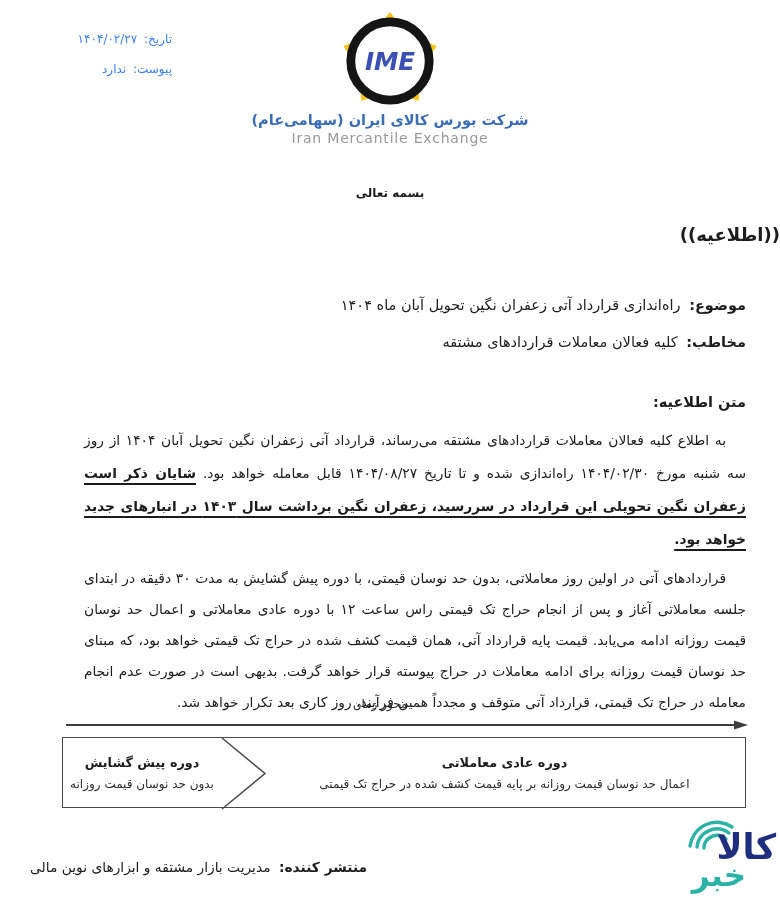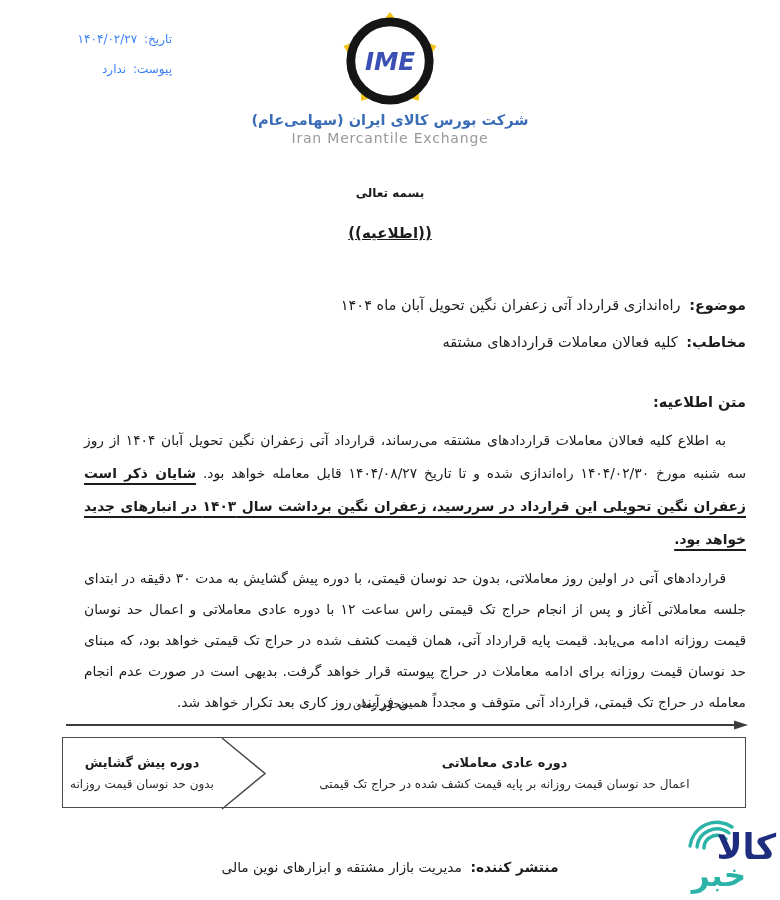--- a/index.html
+++ b/index.html
@@ -32,21 +32,21 @@
   .company-fa { margin-top:2px; font-size:14.5px; font-weight:bold; color:#3a6db5; }
   .company-en { margin-top:2px; font-size:14px; color:#999999; letter-spacing:0.8px; direction:ltr; }
 
   
   .basmala {
     position:absolute; top:186px; left:0; right:0;
     text-align:center; font-weight:bold; font-size:12px;
   }
   .notice-title {
     position:absolute; top:224px; left:0; right:0;
-    text-align:center; font-weight:bold; font-size:15px;text-decoration:underline;
+    text-align:right; font-weight:bold; font-size:18px;
   }
 
   
   .content { position:absolute; top:297px; right:34px; left:36px; }
   .meta-line { font-size:14.5px; margin-bottom:21px; text-align:right; }
   .meta-line .lbl { font-weight:bold; margin-left:4px; }
   .audience-line { margin-bottom:44px; }
   .section-title { font-weight:bold; font-size:14.5px; margin-bottom:14px; }
   .para {
     font-size:13.8px; text-align:justify; text-justify:inter-word;
@@ -78,21 +78,21 @@
   }
   .period-preopen { left:0; width:158px; }
   .period-normal  { left:205px; right:4px; }
   .period-title { font-weight:bold; font-size:12.8px; }
   .period-sub { font-size:12px; color:#2a2a2a; }
   .chevron-svg { position:absolute; left:158px; top:-1px; height:73px; width:46px; }
 
   
   .footer {
     position:absolute; top:859px; right:30px; left:30px;
-    text-align:center; font-size:13.8px; z-index:1;
+    text-align:left; font-size:13.8px; z-index:1;
     direction:rtl;
   }
   .footer-inner { display:inline-block; direction:rtl; }
   .footer .lbl { font-weight:bold; margin-left:4px; }
 
   
   .watermark {
     position:absolute; right:-6px; bottom:-6px; width:116px; height:92px;
     z-index:2; pointer-events:none;
   }

